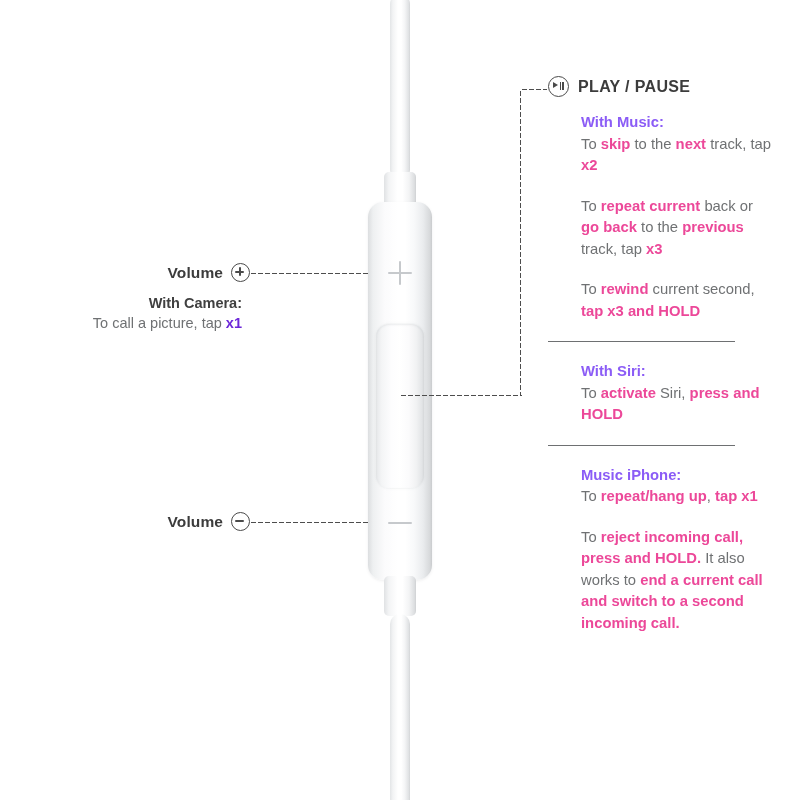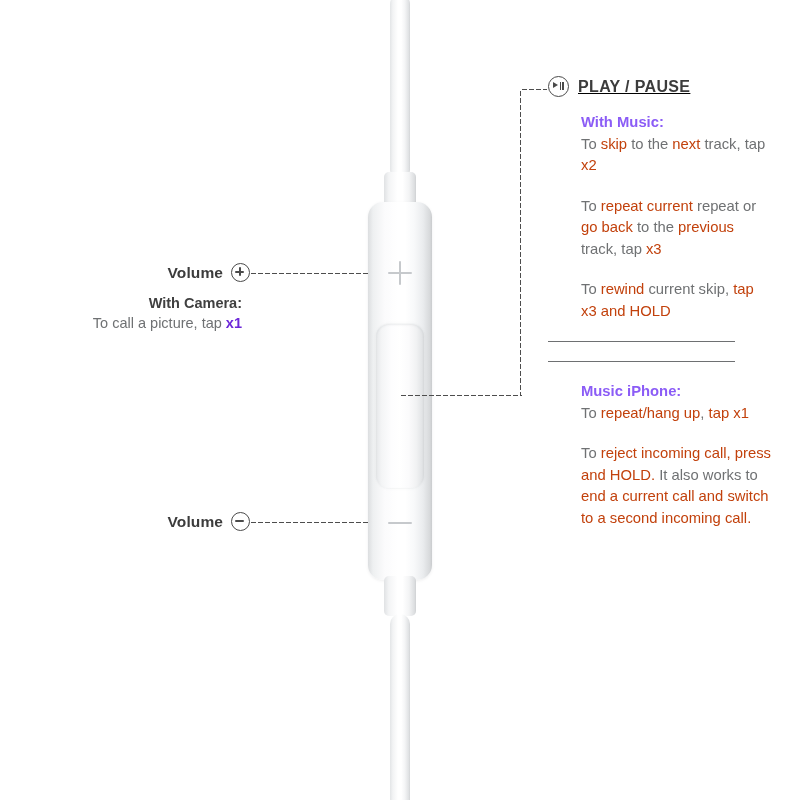--- a/index.html
+++ b/index.html
@@ -104,21 +104,21 @@
   }
   .camera-line{
     font-size:14.5px;color:#6f7173;line-height:21px;white-space:nowrap;
   }
   .camera-line b{color:#6d28d9;font-weight:bold;}
 
   
   .panel{position:absolute;left:548px;top:76px;width:224px;}
 
   .panel-head{
-    display:flex;align-items:center;gap:9px;margin-bottom:15px;text-decoration:underline;
+    display:flex;align-items:center;gap:9px;margin-bottom:15px;
   }
   .pp-icon{
     width:19px;height:19px;border:1.5px solid #4a4a4a;border-radius:50%;
     position:relative;flex:0 0 auto;
   }
   .pp-icon .tri{
     position:absolute;left:4.2px;top:5.3px;width:0;height:0;
     border-left:5px solid #4a4a4a;
     border-top:3.9px solid transparent;
     border-bottom:3.9px solid transparent;
@@ -131,21 +131,21 @@
   .panel-title{
     font-size:16px;font-weight:bold;color:#3c3c3c;letter-spacing:.35px;
     white-space:nowrap;
   }
 
   .section{margin-left:33px;}
   .para{
     font-size:14.8px;line-height:21.5px;color:#6f7173;margin:0 0 19px 0;
   }
   .para:last-child{margin-bottom:0;}
-  .para b{color:#c2410c;font-weight:normal;}
+  .para b{color:#ec4899;font-weight:bold;}
   .para .hd{color:#8b5cf6;font-weight:bold;}
 
   .divider{
     height:1px;background:#6e7072;margin:19px 0 19px 0;width:187px;
   }
 </style>
 </head>
 <body>
 
 <div class="stage">
@@ -197,24 +197,27 @@
       <span class="pp-icon">
         <i class="tri"></i>
           <i class="b1"></i>
           <i class="b2"></i>
       </span>
       <span class="panel-title">PLAY / PAUSE</span>
     </div>
     <div id="sections">
         <div class="section">
           <p class="para"><span class="hd">With Music:</span><br><span>To </span><b>skip</b><span> to the </span><b>next</b><span> track, tap </span><b>x2</b></p>
-          <p class="para"><span>To </span><b>repeat current</b><span> repeat or </span><b>go back</b><span> to the </span><b>previous</b><span> track, tap </span><b>x3</b></p>
-          <p class="para"><span>To </span><b>rewind</b><span> current skip, </span><b>tap x3 and HOLD</b></p>
+          <p class="para"><span>To </span><b>repeat current</b><span> back or </span><b>go back</b><span> to the </span><b>previous</b><span> track, tap </span><b>x3</b></p>
+          <p class="para"><span>To </span><b>rewind</b><span> current second, </span><b>tap x3 and HOLD</b></p>
         </div>
         <div class="divider"></div>
+        <div class="section">
+          <p class="para"><span class="hd">With Siri:</span><br><span>To </span><b>activate</b><span> Siri, </span><b>press and HOLD</b></p>
+        </div>
         <div class="divider"></div>
         <div class="section">
           <p class="para"><span class="hd">Music iPhone:</span><br><span>To </span><b>repeat/hang up</b><span>, </span><b>tap x1</b></p>
           <p class="para"><span>To </span><b>reject incoming call, press and HOLD.</b><span> It also works to </span><b>end a current call and switch to a second incoming call.</b></p>
         </div>
       </div>
   </div>
 
 </div>
 

